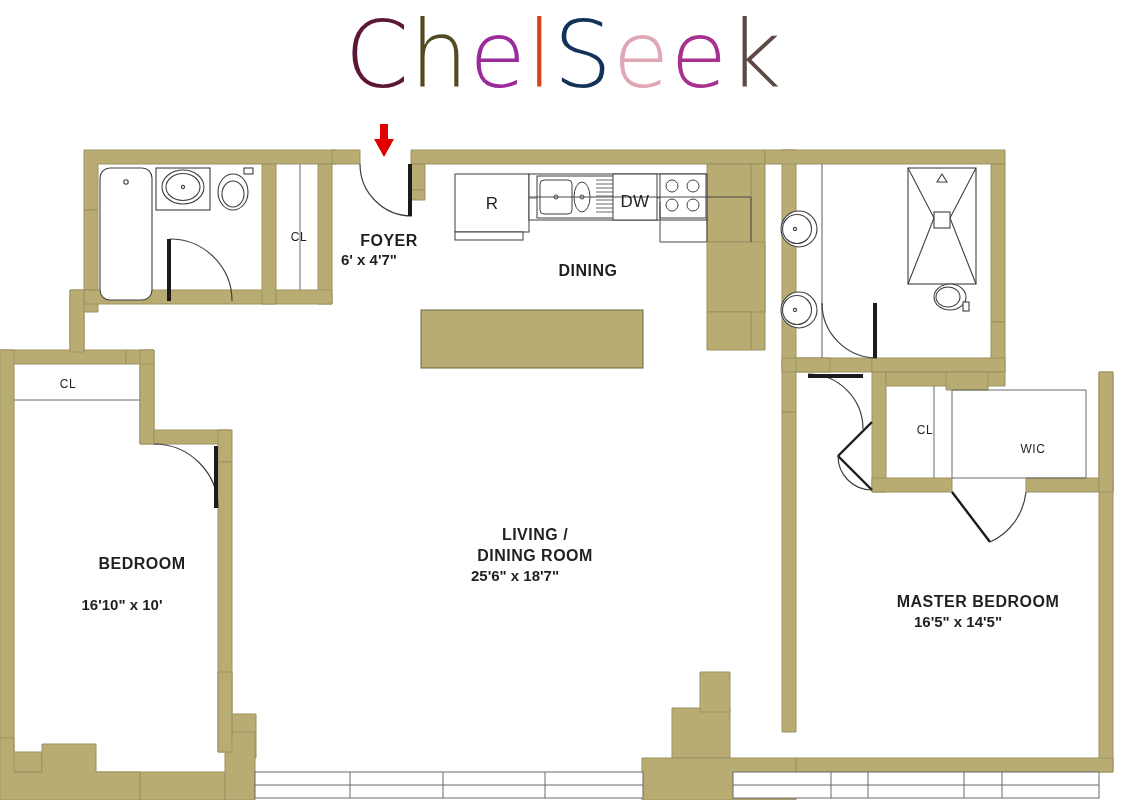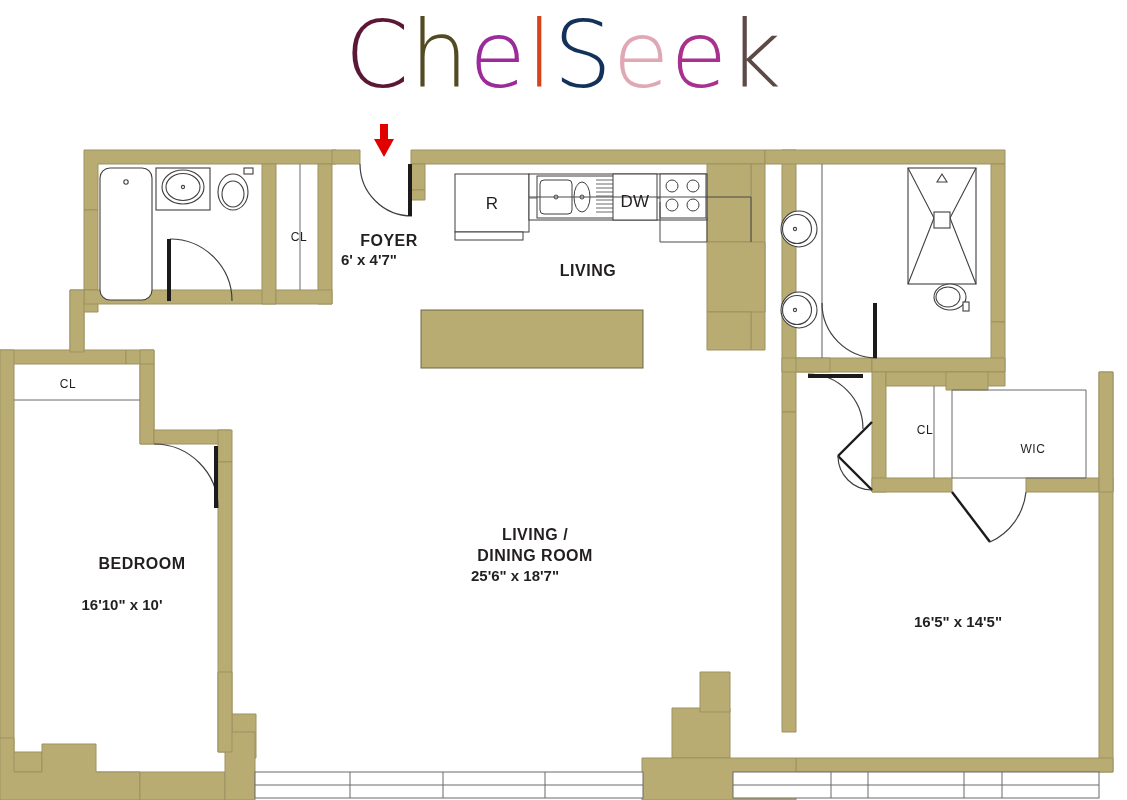--- a/index.html
+++ b/index.html
@@ -298,29 +298,30 @@
     </svg>
 
     <div class="rmlabel cl" style="left:274px; top:118px; width:50px;">CL</div>
 
     <div class="rmlabel md" style="left:299px; top:119px; width:140px;">FOYER</div>
     <div class="rmlabel dim" style="left:299px; top:139px; width:140px;">6' x 4'7"</div>
 
     <div class="rmlabel app" style="left:470px; top:82px; width:44px;">R</div>
     <div class="rmlabel app" style="left:612px; top:80px; width:46px;">DW</div>
 
-    <div class="rmlabel md" style="left:478px; top:149px; width:180px;">LIVING</div>
+    <div class="rmlabel md" style="left:478px; top:149px; width:180px;">DINING</div>
 
     <div class="rmlabel md" style="left:425px; top:413px; width:180px;">LIVING /</div>
     <div class="rmlabel md" style="left:425px; top:434px; width:180px;">DINING ROOM</div>
     <div class="rmlabel dim" style="left:425px; top:455px; width:180px;">25'6" x 18'7"</div>
 
     <div class="rmlabel cl" style="left:43px; top:265px; width:50px;">CL</div>
 
     <div class="rmlabel md" style="left:52px; top:442px; width:140px;">BEDROOM</div>
     <div class="rmlabel dim" style="left:52px; top:484px; width:140px;">16'10" x 10'</div>
 
     <div class="rmlabel cl" style="left:900px; top:311px; width:50px;">CL</div>
     <div class="rmlabel cl" style="left:1000px; top:330px; width:66px;">WIC</div>
 
+    <div class="rmlabel md" style="left:863px; top:480px; width:190px;">MASTER BEDROOM</div>
     <div class="rmlabel dim" style="left:863px; top:501px; width:190px;">16'5" x 14'5"</div>
   </div>
 </div>
 
 </body></html>

